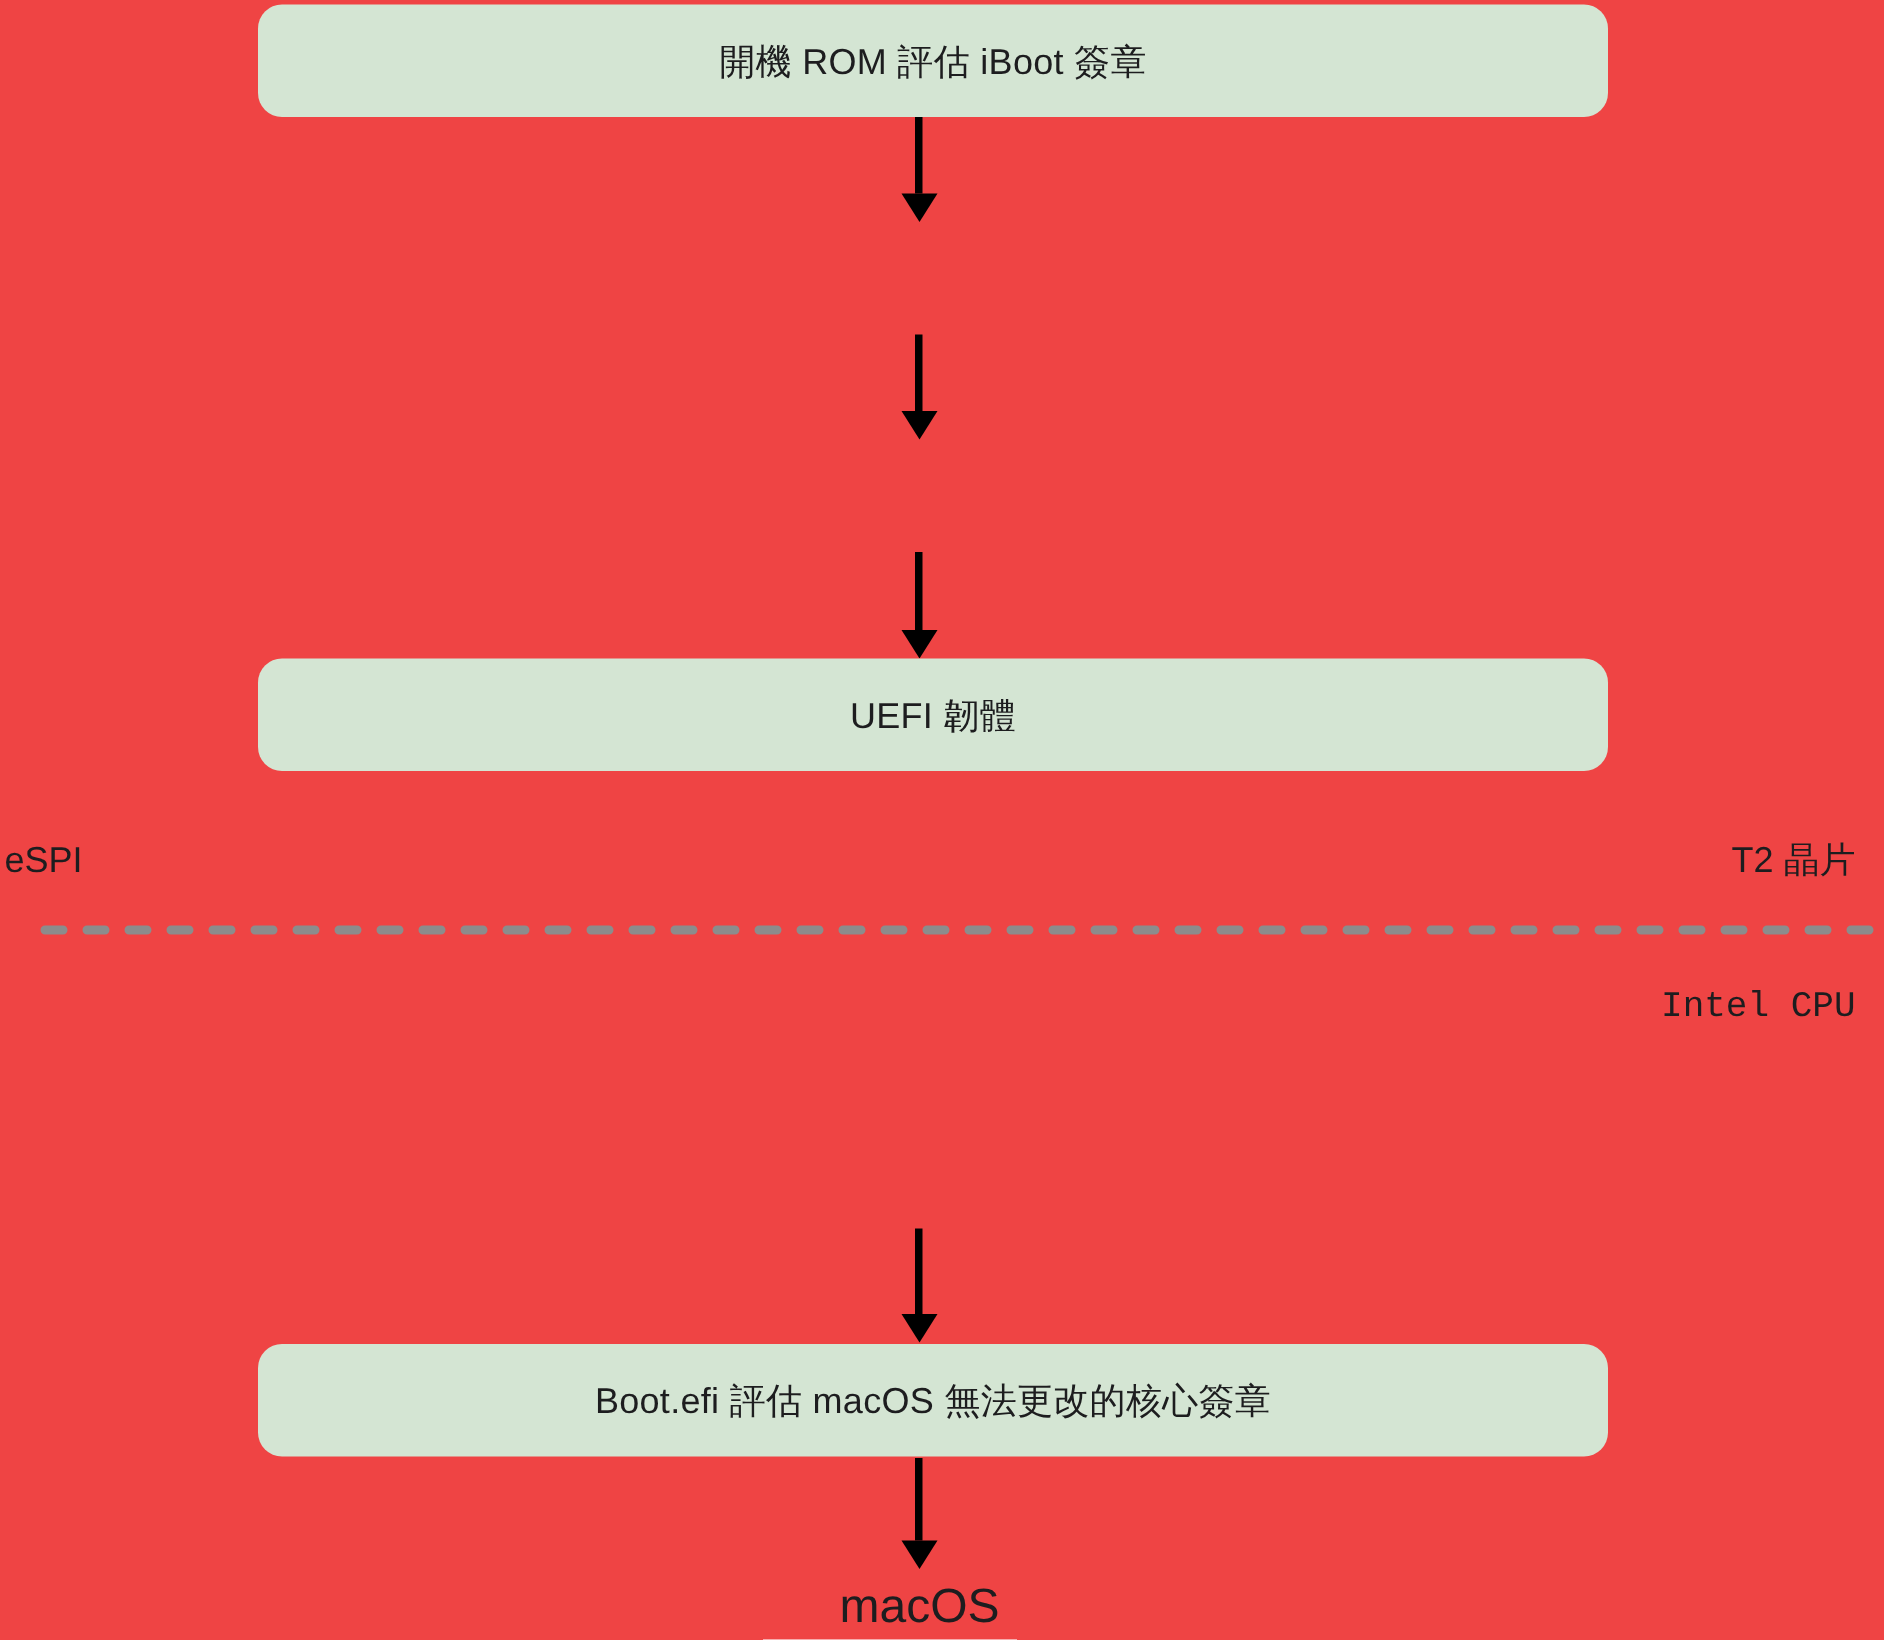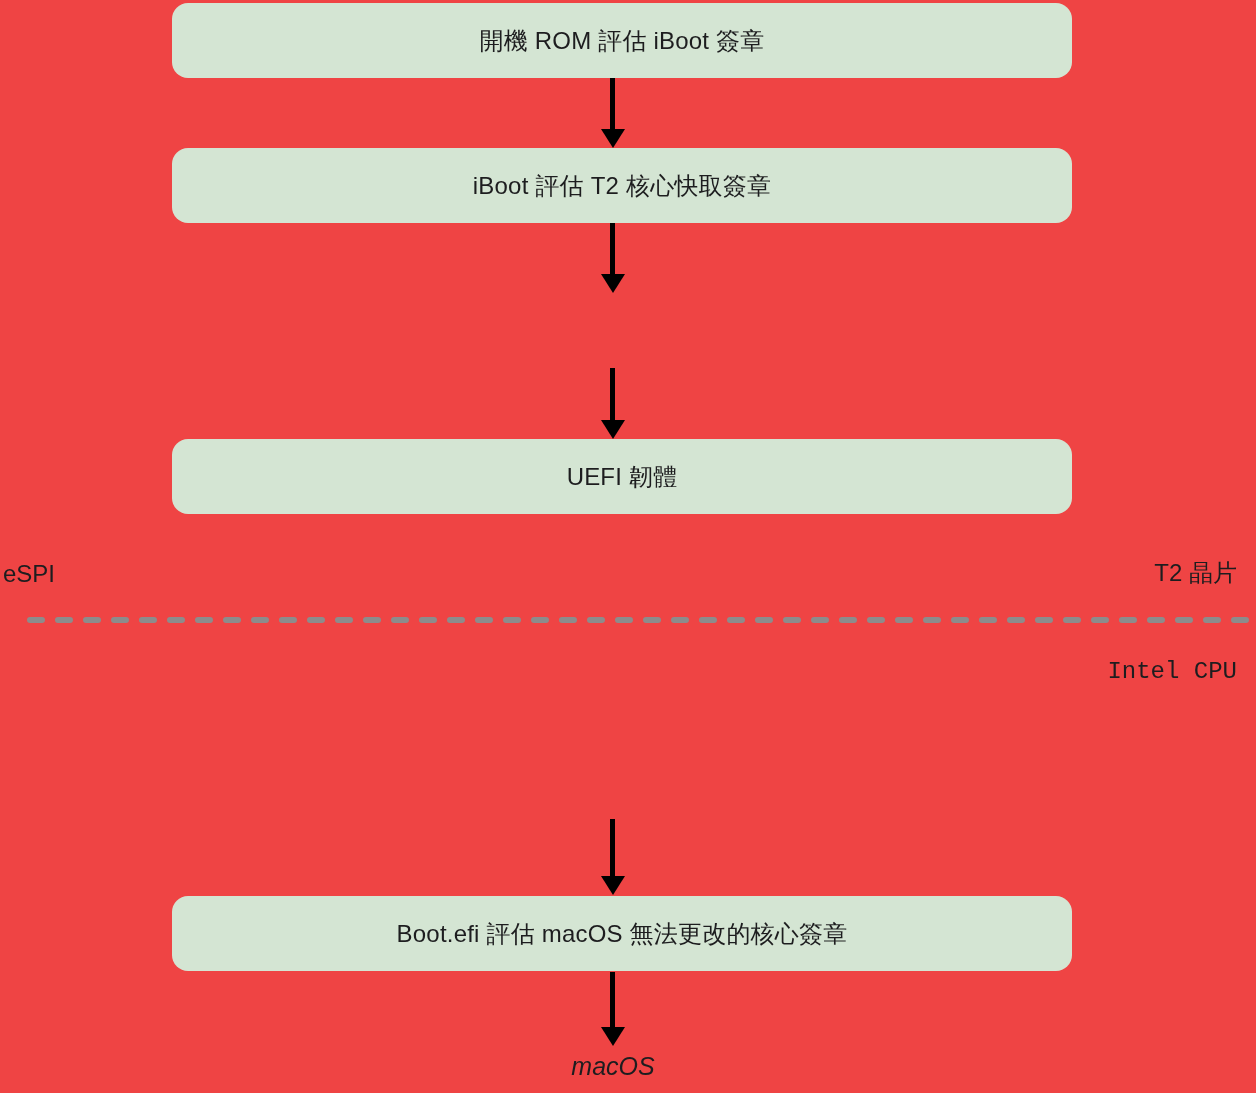--- a/index.html
+++ b/index.html
@@ -61,39 +61,36 @@
   }
   .side-label {
     position: absolute;
     font-size: 24px;
     color: #1d1d1f;
     white-space: nowrap;
   }
   .label-espi   { left: 3px;  top: 560px; }
   .label-t2     { right: 19px; top: 557px; text-align: right; margin-left: 15px; }
   .label-intel  { right: 19px; top: 658px; text-align: right; font-family: Liberation Mono, monospace; }
-  .label-macos  { left: 613px; top: 1052px; transform: translateX(-50%); font-size: 25px; font-style: italic; }
+  .label-macos  { left: 613px; top: 1052px; transform: translateX(-50%); font-size: 32px; }
 </style>
 </head>
 <body>
 
 <div class="canvas">
 
   <section class="flow-box" style="top:3px">
     <span class="box-label">開機 ROM 評估 iBoot 簽章</span>
   </section>
 
   <div class="arrow" style="top:78px; height:70px">
     <span class="shaft"></span>
     <span class="head"></span>
   </div>
 
-  <section class="flow-box" style="top:148px">
-    <span class="box-label">iBoot 評估 T2 核心快取簽章</span>
-  </section>
 
   <div class="arrow" style="top:223px; height:70px">
     <span class="shaft"></span>
     <span class="head"></span>
   </div>
 
 
   <div class="arrow" style="top:368px; height:71px">
     <span class="shaft"></span>
     <span class="head"></span>

